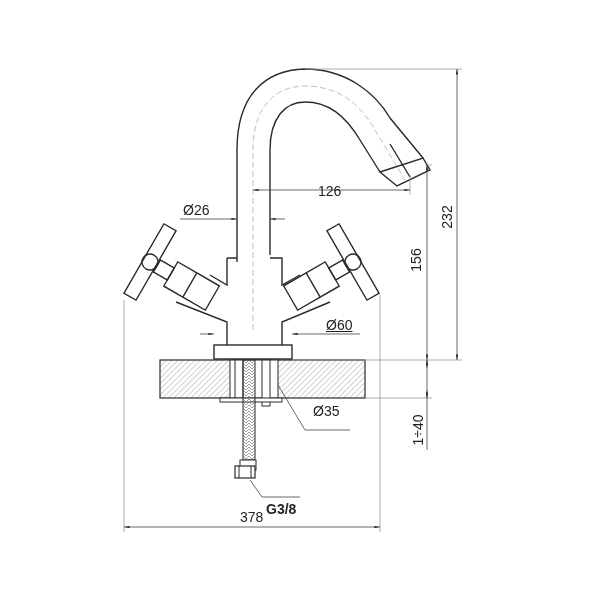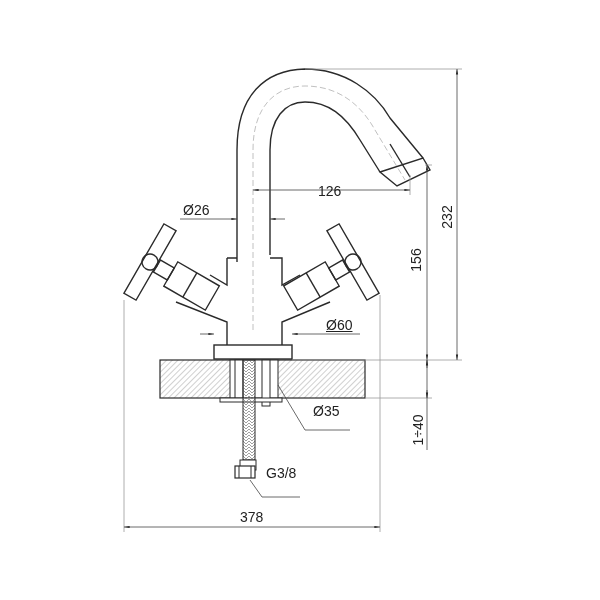--- a/index.html
+++ b/index.html
@@ -107,15 +107,15 @@
   </g>
 </svg>
 
   <span class="lbl" style="left:318px;top:174px;margin-top:10px;">126</span>
   <span class="lbl" style="left:183px;top:203px;">Ø26</span>
   <span class="lbl vert" style="left:435px;top:210px;">232</span>
   <span class="lbl vert" style="left:404px;top:253px;">156</span>
   <span class="lbl" style="left:326px;top:318px;text-decoration:underline;">Ø60</span>
   <span class="lbl" style="left:313px;top:404px;">Ø35</span>
   <span class="lbl vert" style="left:402px;top:423px;">1÷40</span>
-  <span class="lbl" style="left:266px;top:466px;">G3/8</span>
+  <span class="lbl" style="left:266px;top:502px;font-weight:bold;">G3/8</span>
   <span class="lbl" style="left:240px;top:510px;">378</span>
 </div>
 
 </body></html>

